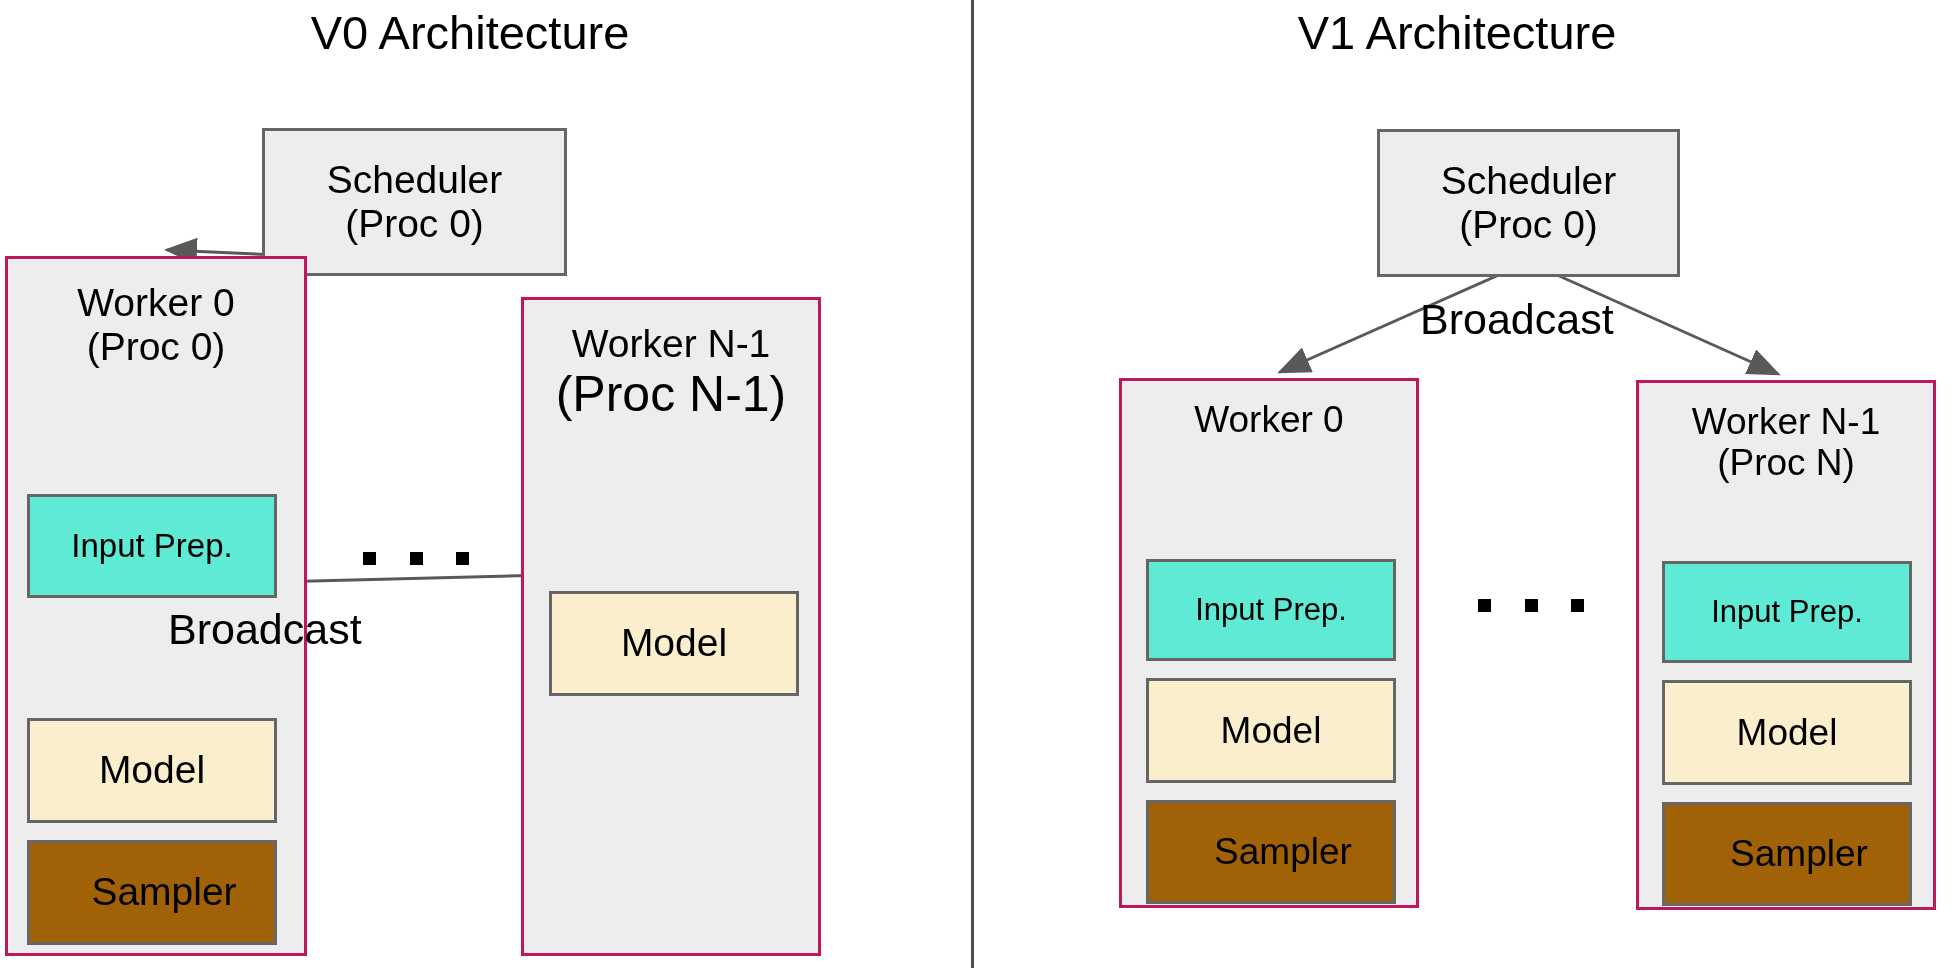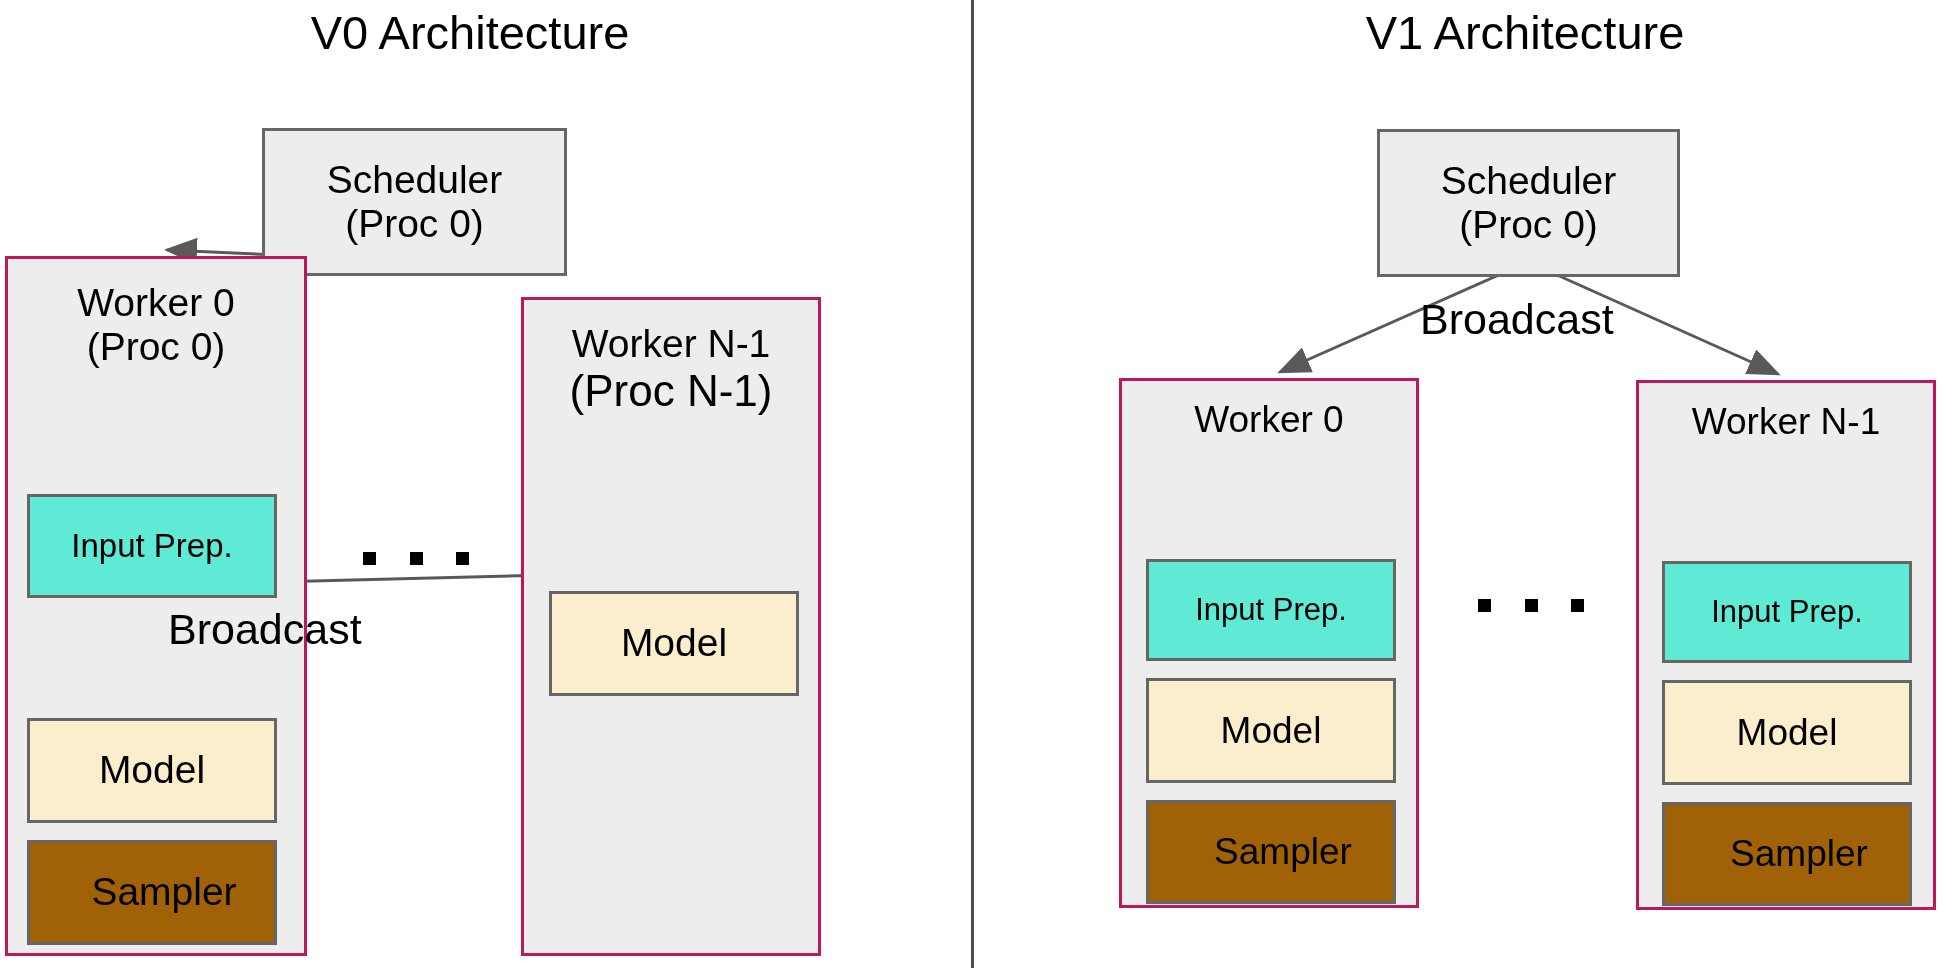--- a/index.html
+++ b/index.html
@@ -146,30 +146,30 @@
   <div class="abs edge-label" style="left:168px; top:605px;">Broadcast</div>
 
   <div class="abs ellipsis" style="left:363px; top:551px; width:106px; height:14px;">
     <span class="dot"></span>
     <span class="dot"></span>
     <span class="dot"></span>
   </div>
 
   <div class="abs worker" style="left:521px; top:297px; width:300px; height:659px;">
     <div class="worker-label" style="font-size:39px; margin-top:22px;">Worker N-1</div>
-    <div class="worker-label" style="font-size:44px;">(Proc N-1)</div>
+    <div class="worker-label" style="font-size:50px;">(Proc N-1)</div>
   </div>
 
   <div class="abs box box-yellow" style="left:549px; top:575px; width:250px; height:105px; font-size:39px;">
     <span>Model</span>
   </div>
 
   <div class="abs divider" style="left:971px; top:0px; height:972px;"></div>
 
-  <div class="abs panel-title" style="left:1185px; top:8px; width:680px;">V1 Architecture</div>
+  <div class="abs panel-title" style="left:1117px; top:8px; width:680px;">V1 Architecture</div>
 
   <div class="abs box box-gray" style="left:1377px; top:113px; width:303px; height:148px; flex-direction:column; font-size:39px;">
     <div>Scheduler</div>
     <div>(Proc 0)</div>
   </div>
 
   <div class="abs edge-label" style="left:1420px; top:295px;">Broadcast</div>
 
   <div class="abs worker" style="left:1119px; top:378px; width:300px; height:530px;">
     <div class="worker-label" style="font-size:37px; margin-top:18px;">Worker 0</div>
@@ -188,20 +188,21 @@
   </div>
 
   <div class="abs ellipsis" style="left:1478px; top:598px; width:106px; height:14px;">
     <span class="dot"></span>
     <span class="dot"></span>
     <span class="dot"></span>
   </div>
 
   <div class="abs worker" style="left:1636px; top:380px; width:300px; height:530px;">
     <div class="worker-label" style="font-size:37px; margin-top:18px;">Worker N-1</div>
+    <div class="worker-label" style="font-size:37px;">(Proc N)</div>
   </div>
 
   <div class="abs box box-purple" style="left:1662px; top:545px; width:250px; height:102px; font-size:31px;">
     <span>Input Prep.</span>
   </div>
 
   <div class="abs box box-yellow" style="left:1662px; top:664px; width:250px; height:105px; font-size:37px;">
     <span>Model</span>
   </div>
 

